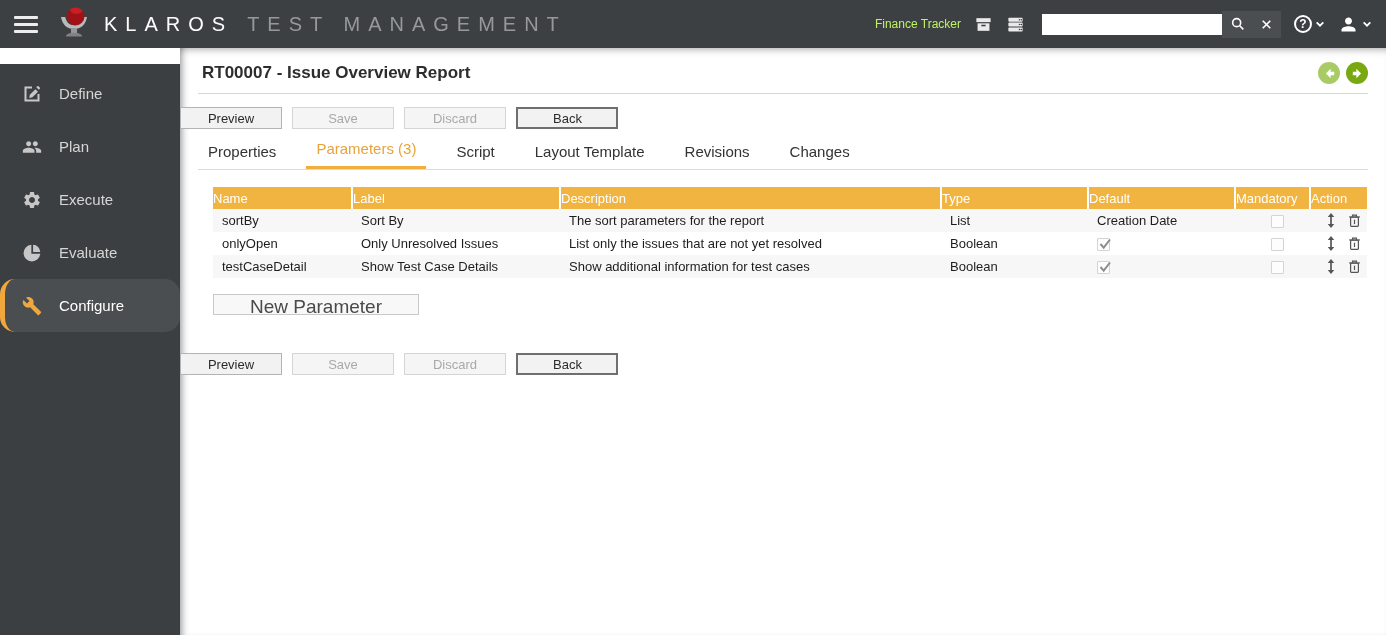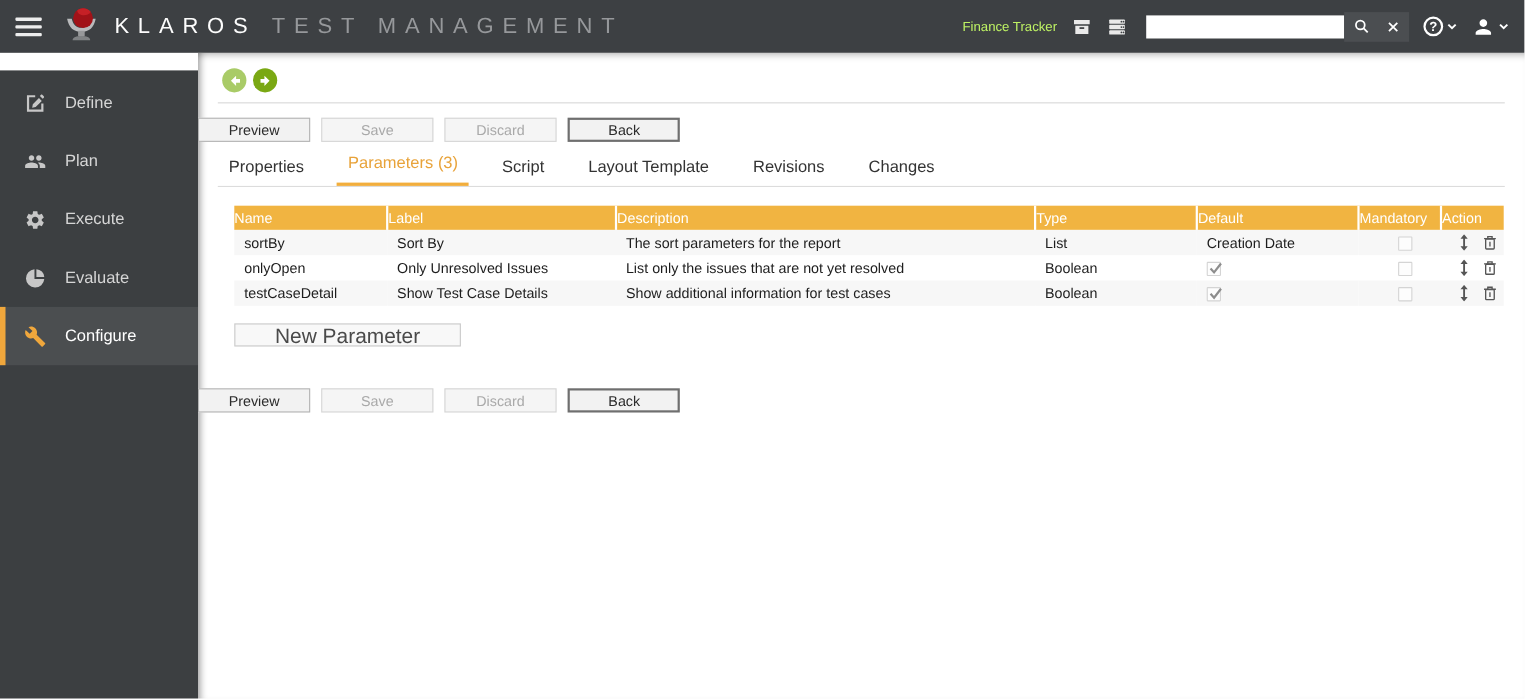--- a/index.html
+++ b/index.html
@@ -42,21 +42,21 @@
     position:absolute; top:64px; left:0; width:180px; height:587px;
     background:#3c3f41;
   }
   .sb-item {
     height:53px; display:flex; align-items:center; padding-left:22px; gap:17px;
     color:#d6d6d6; font-size:15px; cursor:pointer;
   }
   .sb-item .sb-icon { width:20px; height:20px; color:#c7c7c7; display:flex; }
   .sb-item .sb-icon svg { width:20px; height:20px; fill:currentColor; }
   .sb-item.active {
-    background:#4b4e50; border-left:5px solid #f0a73c; padding-left:17px; color:#ffffff;
+    background:#4b4e50; border-left:5px solid #f0a73c; padding-left:17px; color:#ffffff;border-radius:15px;
   }
   .sb-item.active .sb-icon { color:#f0a73c; }
   .sb-item:first-child { margin-top:3px; }
 
   
   .content {
     position:absolute; top:48px; left:180px; width:1206px; height:587px; background:#fff;
     box-shadow: inset 7px 0 7px -5px rgba(0,0,0,.38), inset 0 7px 7px -5px rgba(0,0,0,.28);
   }
   .title-row { display:flex; justify-content:space-between; align-items:center; padding:14px 18px 0 22px; }
@@ -228,20 +228,21 @@
         <svg id="icon-wrench" viewBox="0 0 24 24">
           <path d="M22.7 19l-9.1-9.1c.9-2.3.4-5-1.5-6.9-2-2-5-2.4-7.4-1.3L9 6 6 9 1.6 4.7C.4 7.1.9 10.1 2.9 12.1c1.9 1.9 4.6 2.4 6.9 1.5l9.1 9.1c.4.4 1 .4 1.4 0l2.3-2.3c.5-.4.5-1.1.1-1.4z"></path>
         </svg>
       </span>
     <span class="sb-label">Configure</span>
   </div>
   </div>
 
 <div class="content">
   <div class="title-row">
+    <div class="page-title">RT00007 - Issue Overview Report</div>
     <div class="nav-arrows">
       <div class="circle-btn prev">
         <svg width="15" height="15" viewBox="0 0 16 16" fill="#fff">
             <path d="M9.2 3L4.2 8l5 5V9.9H13V6.1H9.2V3z"></path>
           </svg>
       </div>
       <div class="circle-btn next">
         <svg width="15" height="15" viewBox="0 0 16 16" fill="#fff">
             <path d="M6.8 3l5 5-5 5V9.9H3V6.1h3.8V3z"></path>
           </svg>

